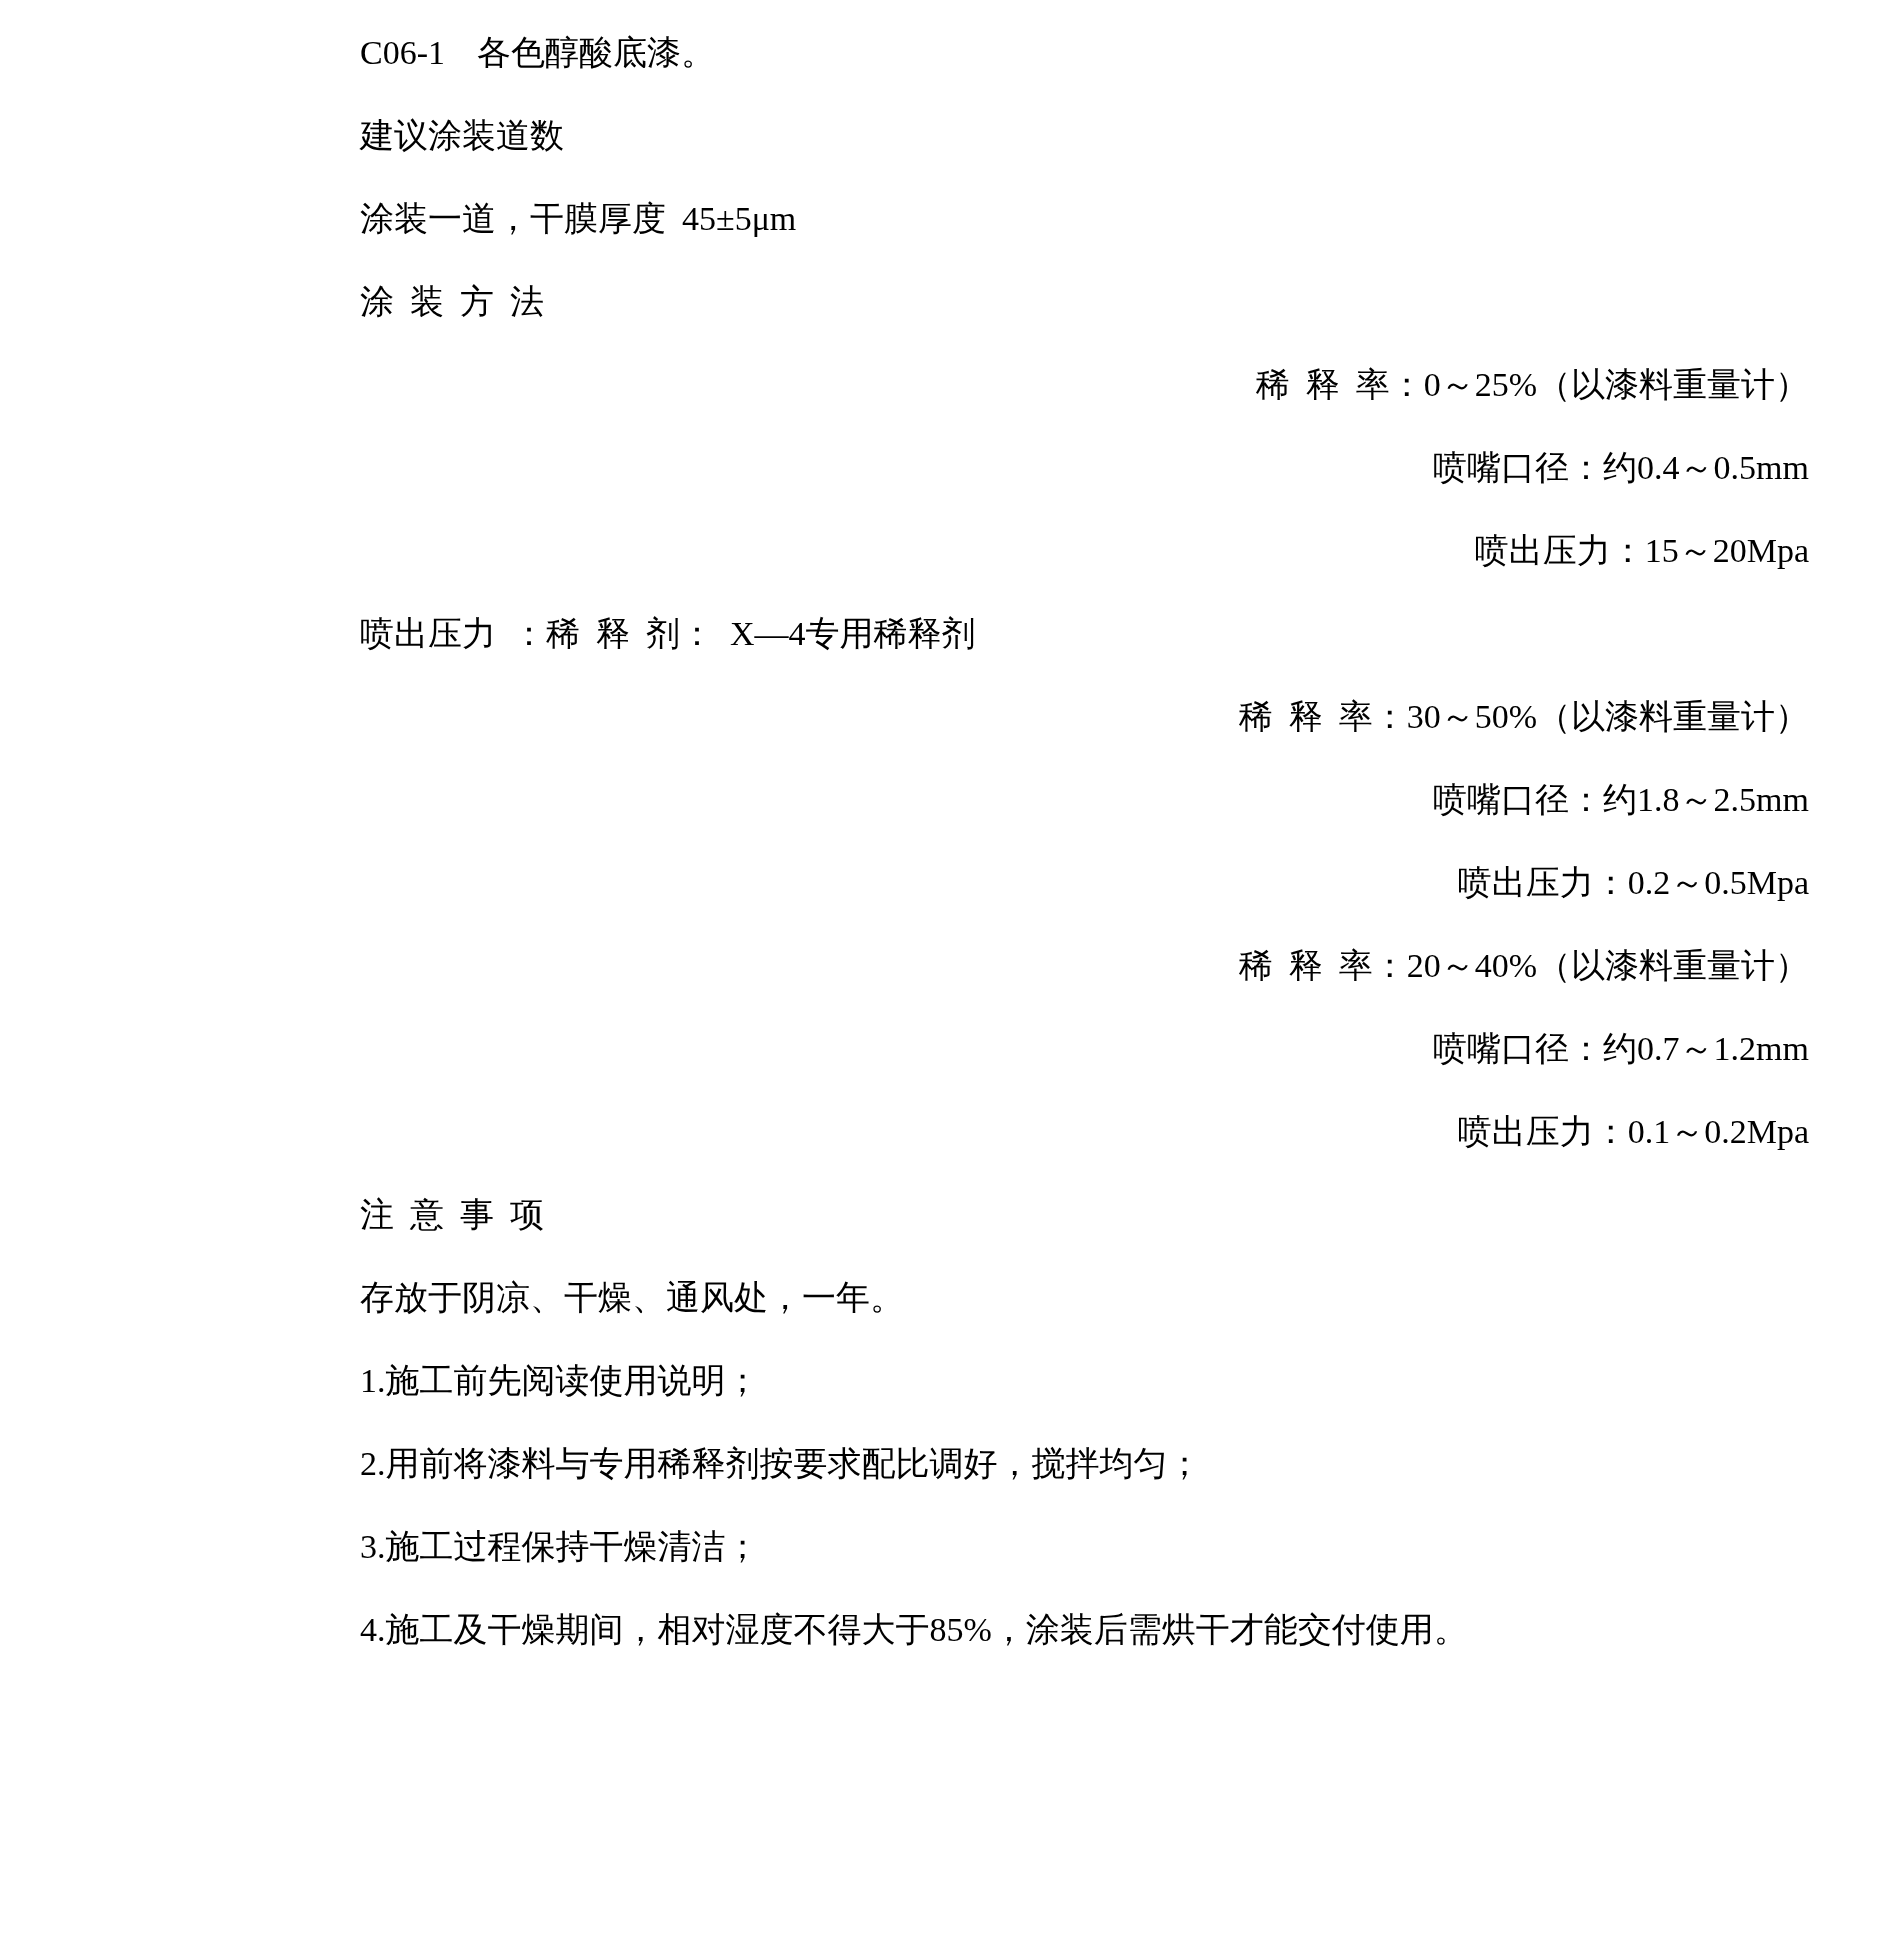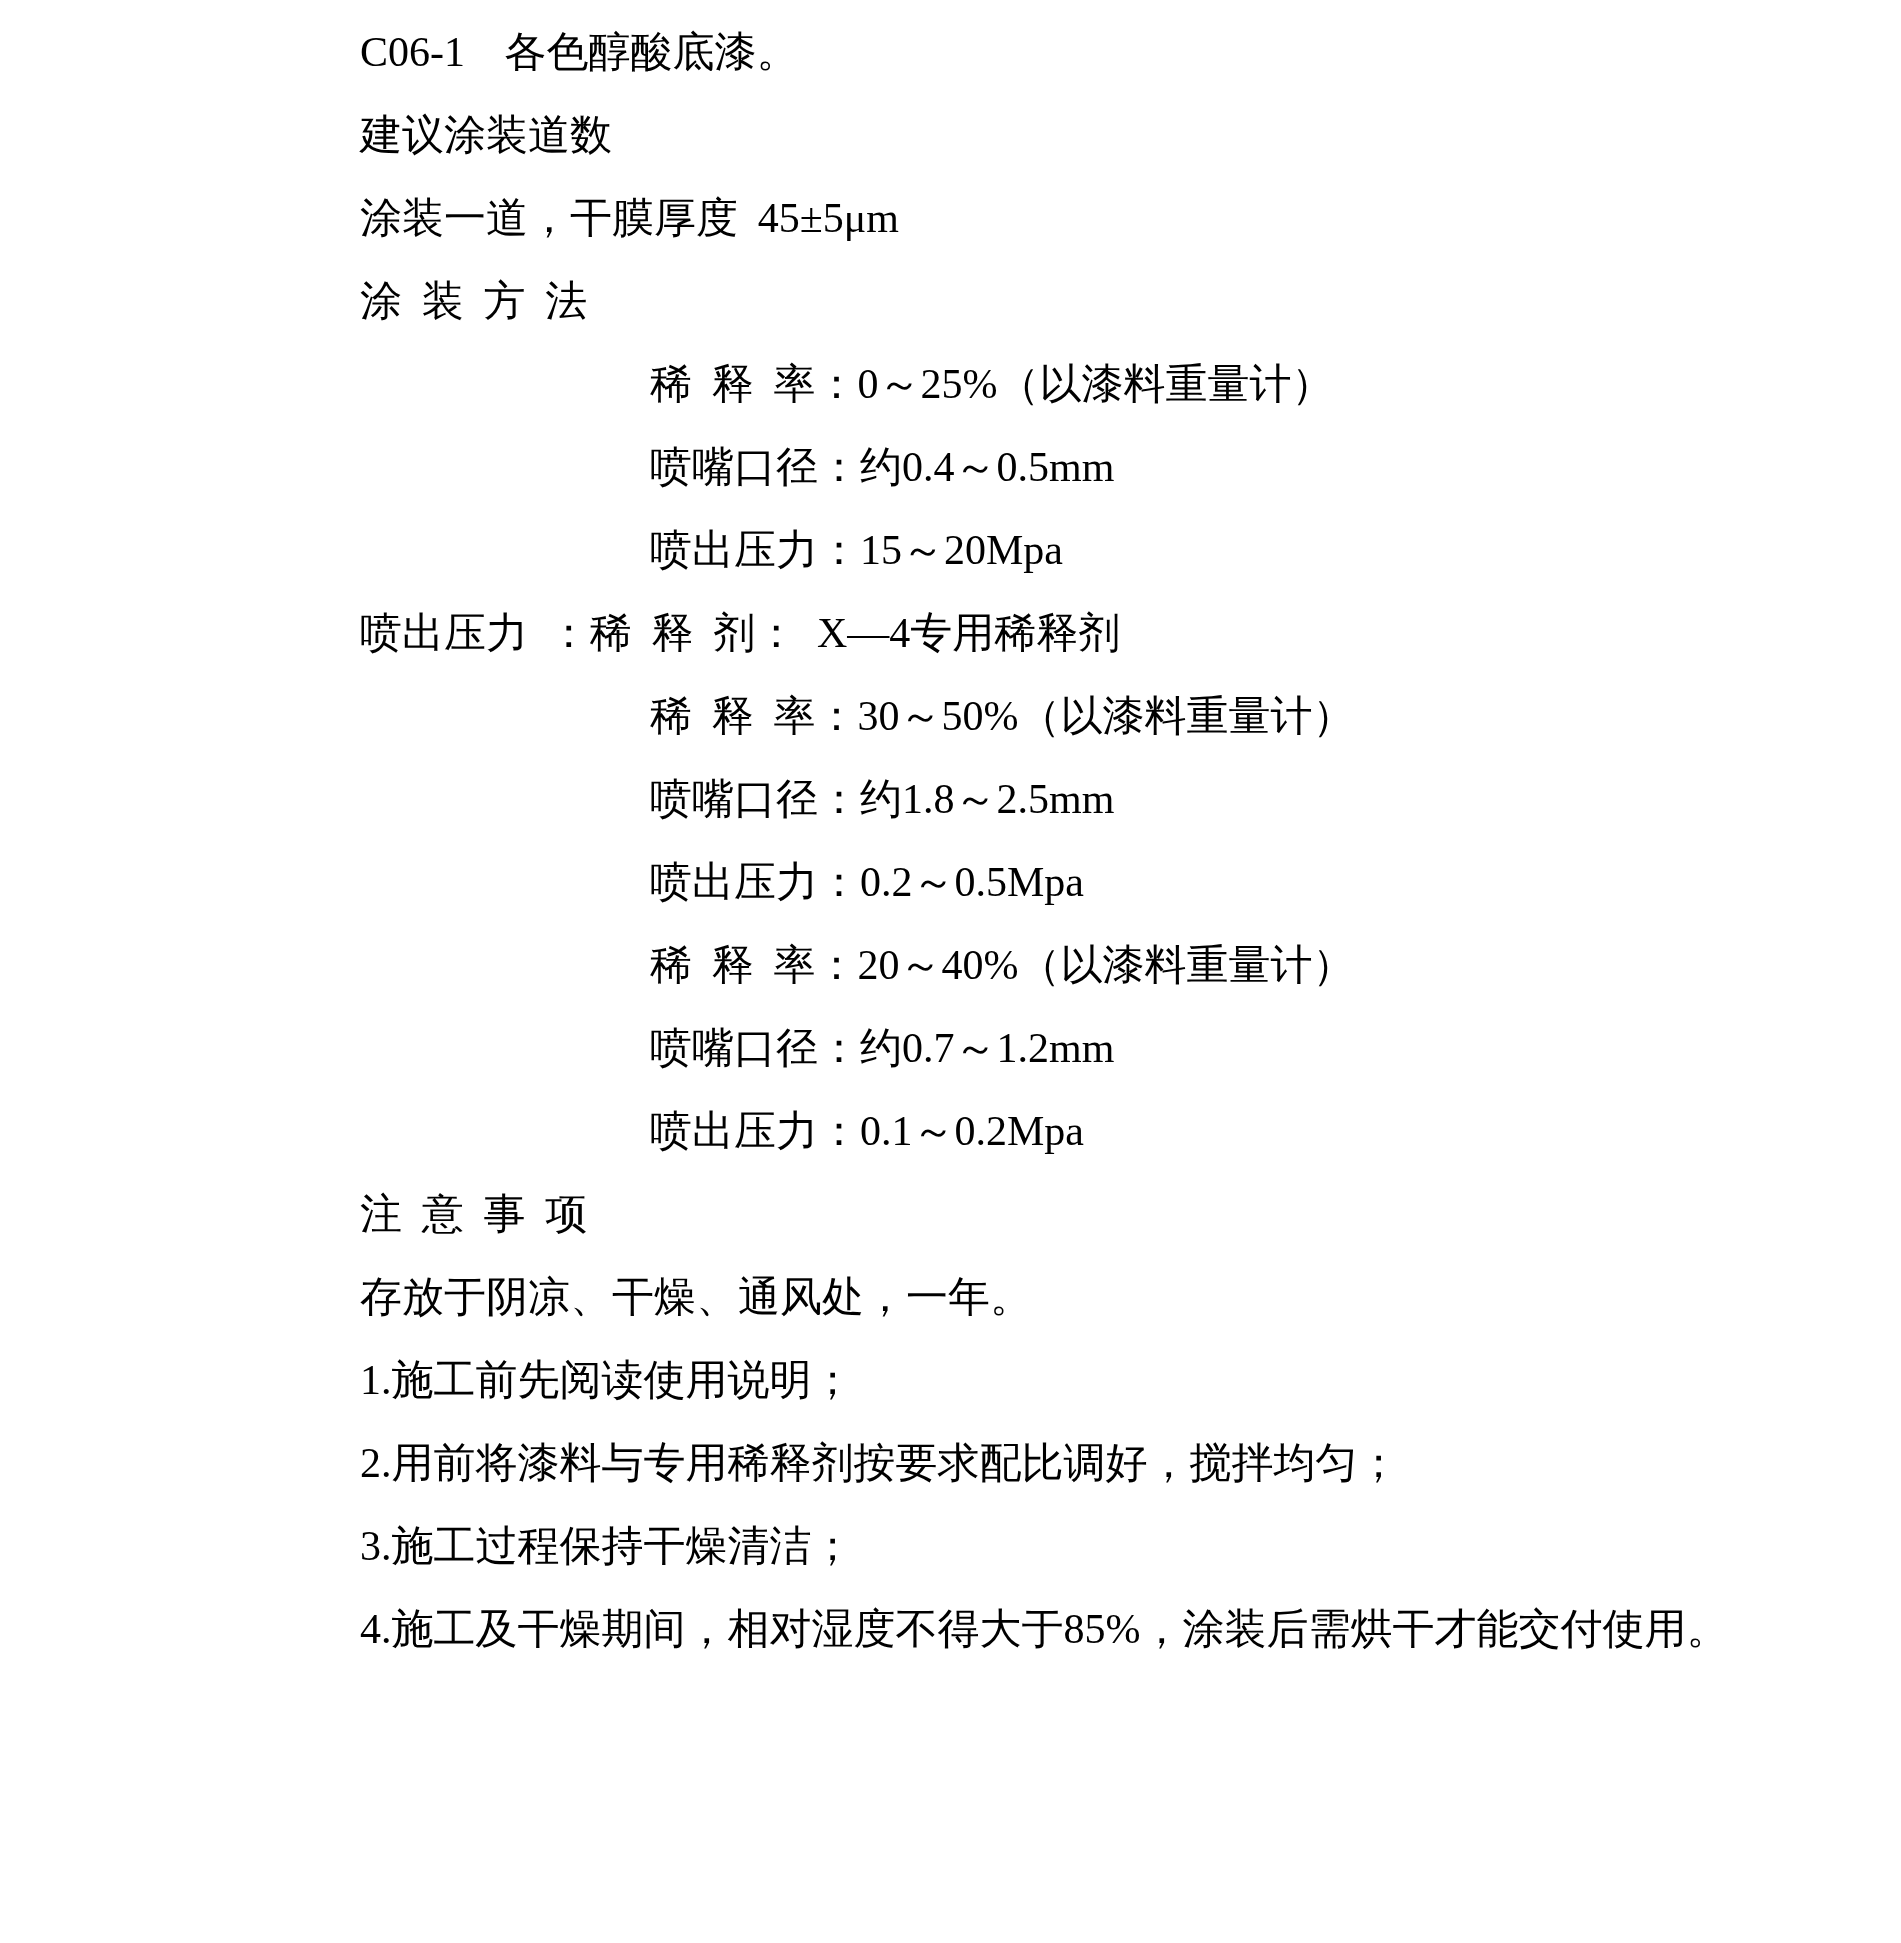--- a/index.html
+++ b/index.html
@@ -13,32 +13,33 @@
     overflow: hidden;
   }
   .page {
     box-sizing: border-box;
     width: 1901px;
     min-height: 1944px;
     background: #ffffff;
     color: #000000;
     padding: 10.7px 92px 0 360px;
     font-family: "Liberation Serif", "DejaVu Serif", serif;
-    font-size: 42px;
+    font-size: 34px;
   }
   .page p {
     margin: 0;
     padding: 0;
     line-height: 83px;
     white-space: pre-wrap;
     word-spacing: 0.22em;
     font-weight: 400;
   }
   .page p.indent {
     margin-left: 290px;
+    text-align: right;
   }
 </style>
 </head>
 <body>
 
 <div class="page">
   <p>C06-1  各色醇酸底漆。</p>
   <p>建议涂装道数</p>
   <p>涂装一道，干膜厚度 45±5μm</p>
   <p>涂 装 方 法</p>

